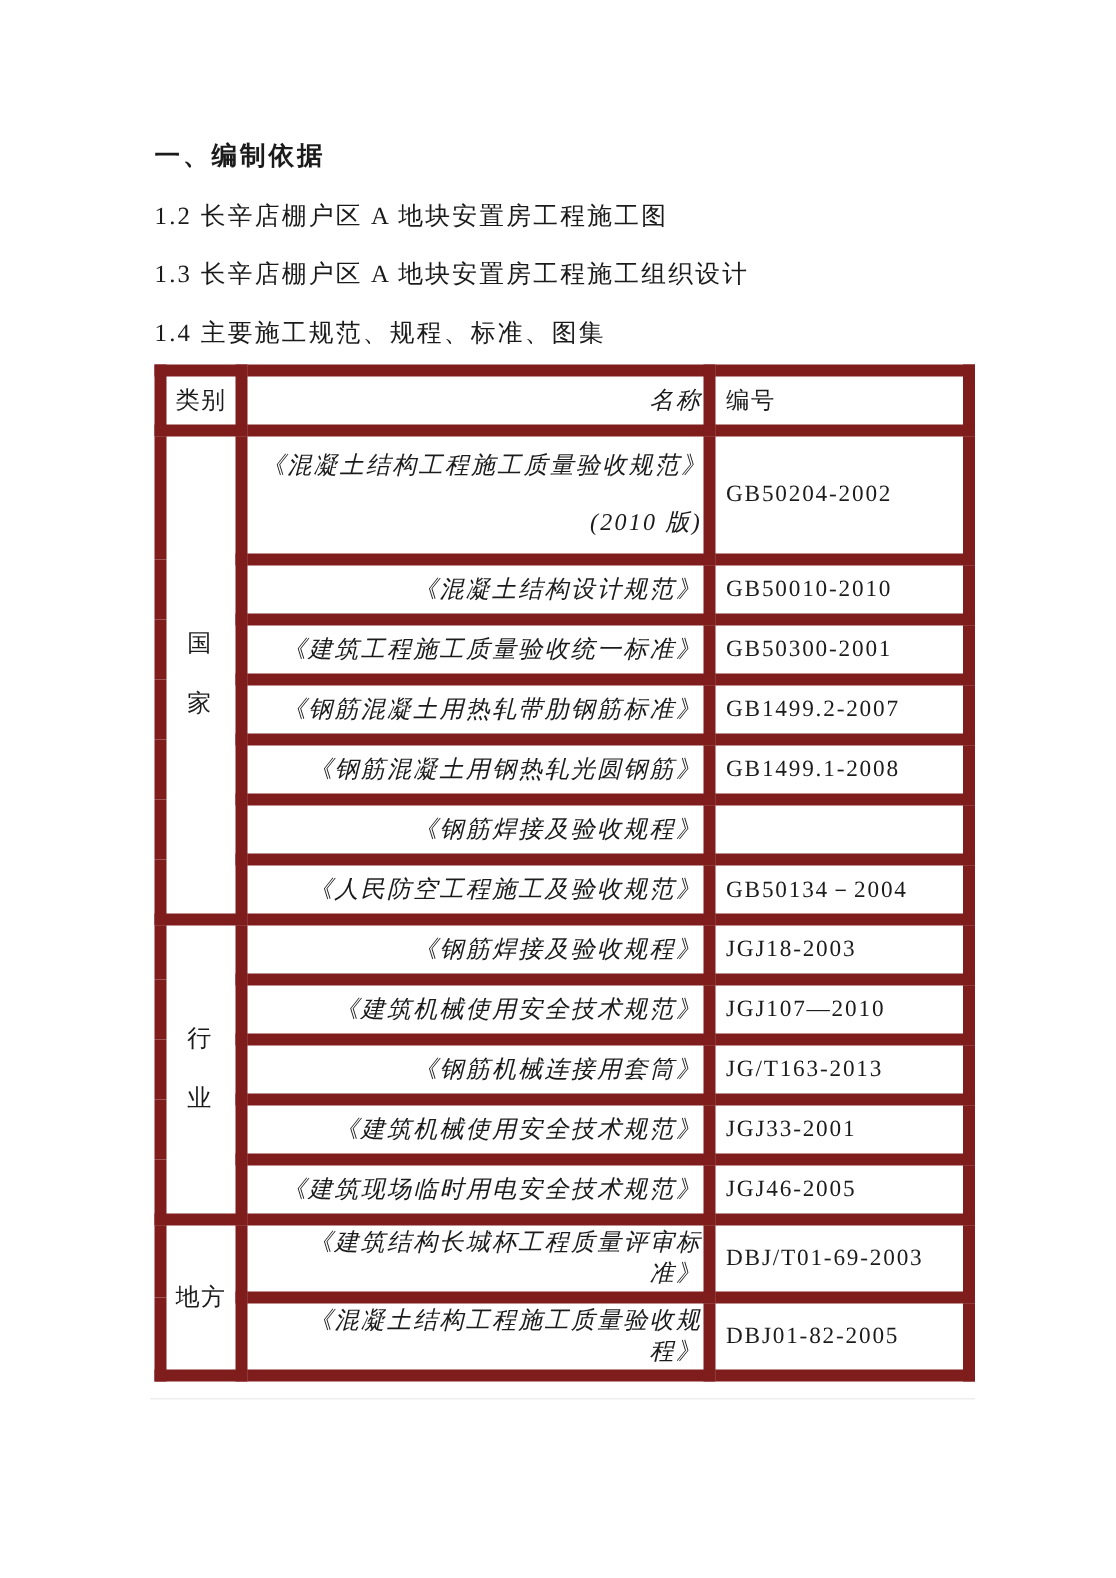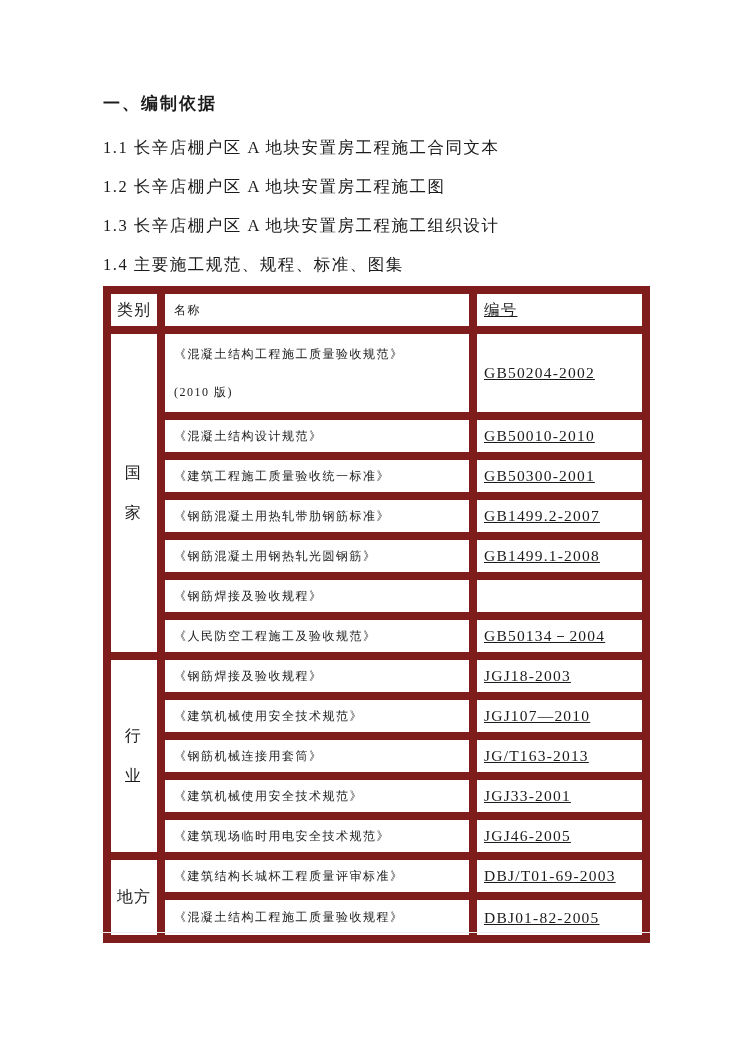--- a/index.html
+++ b/index.html
@@ -55,33 +55,33 @@
   tr.rtall { height: 80px; }
   tr.rlast { height: 43px; }
 
   th.cat-h, td.cat {
     text-align: center;
     vertical-align: middle;
     font-size: 16px;
     letter-spacing: 1px;
   }
   th.name-h, td.name {
-    text-align: left;
+    text-align: right;
     vertical-align: middle;
     padding-left: 9px;
-    font-size: 12px;
+    font-size: 16px;
     letter-spacing: 1.5px;
+    font-style: italic;
   }
   th.code-h, td.code {
     text-align: left;
     vertical-align: middle;
     padding-left: 7px;
     font-size: 15.5px;
     letter-spacing: 1.2px;
-    text-decoration: underline;
   }
   .vert {
     display: inline-block;
     width: 1.15em;
     word-break: break-all;
     line-height: 2.5;
     text-align: left;
   }
   .nl { display: block; line-height: 38px; white-space: nowrap; }
   .faint-line {
@@ -93,21 +93,20 @@
     background: #ededed;
   }
 </style>
 </head>
 <body>
 
 <div class="page">
 
   <h1 class="heading">一、编制依据</h1>
 
-  <p class="para first">1.1 长辛店棚户区 A 地块安置房工程施工合同文本</p>
   <p class="para">1.2 长辛店棚户区 A 地块安置房工程施工图</p>
   <p class="para">1.3 长辛店棚户区 A 地块安置房工程施工组织设计</p>
   <p class="para">1.4 主要施工规范、规程、标准、图集</p>
 
   <table class="std">
     <colgroup>
       <col class="c1">
         <col class="c2">
         <col class="c3">
     </colgroup>

